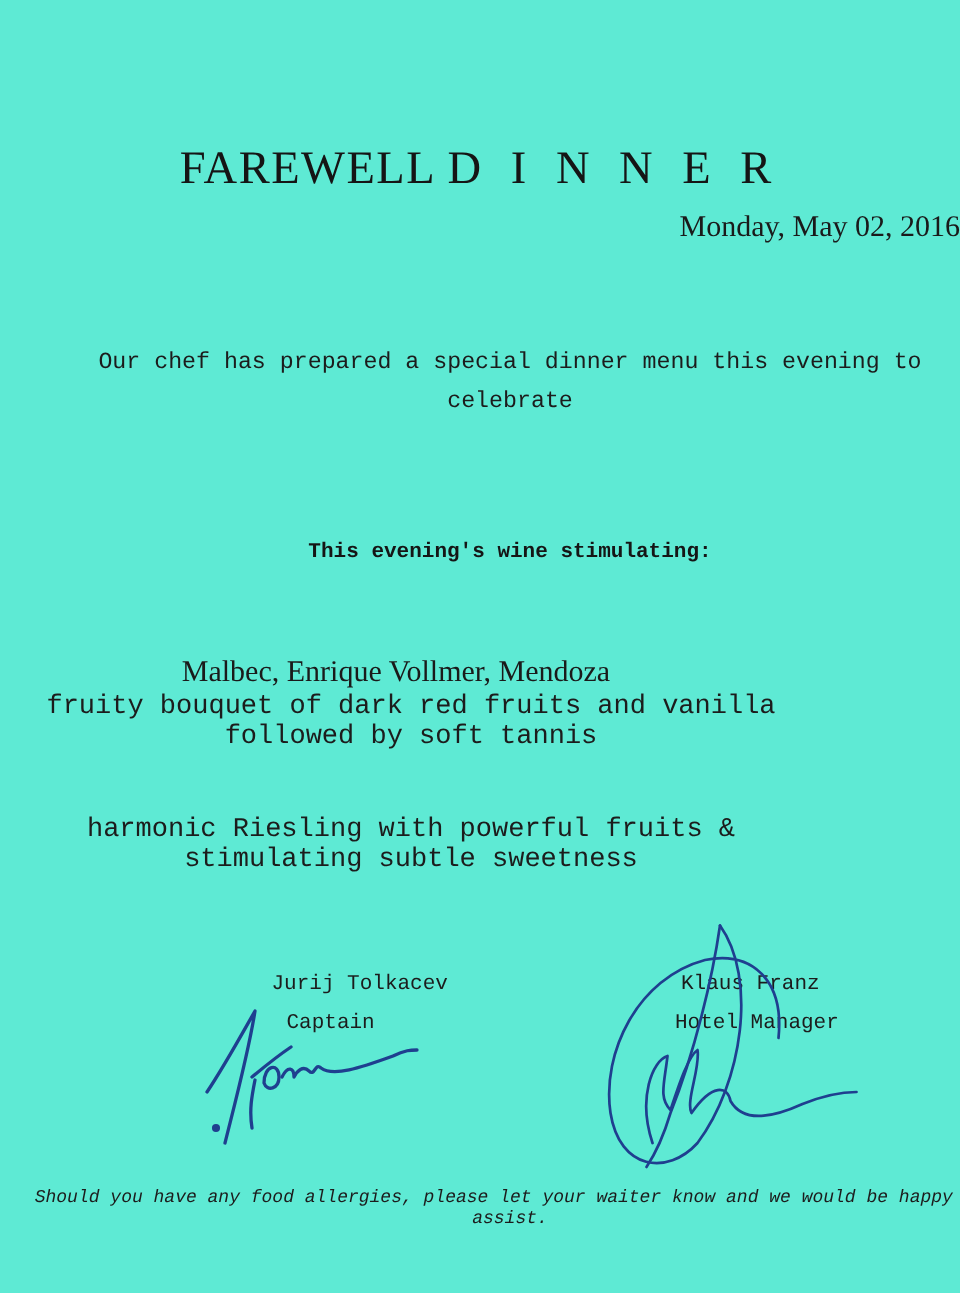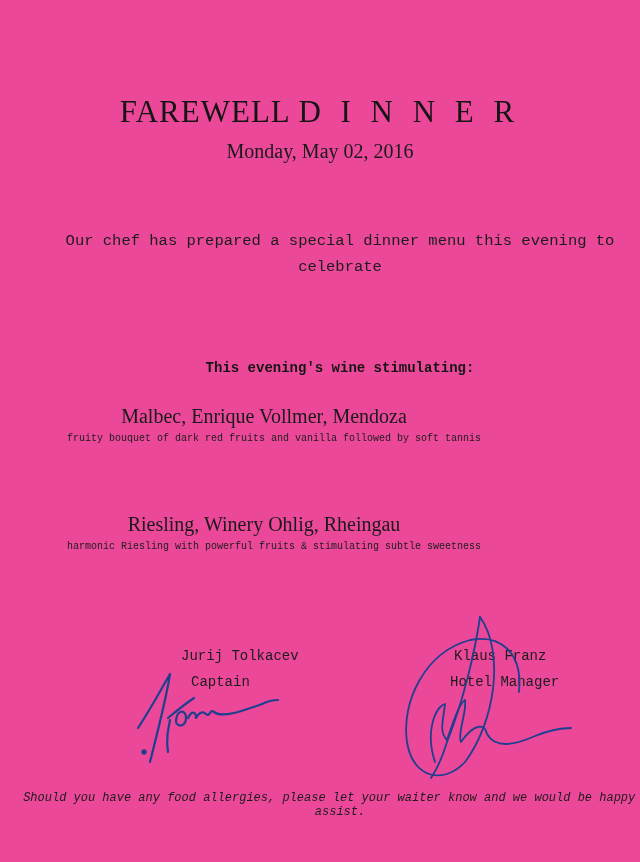--- a/index.html
+++ b/index.html
@@ -10,42 +10,42 @@
       width: 640px;
       height: 862px;
       background: #f3f3f6;
       position: relative;
       overflow: hidden;
       color: #1a1a1a;
     }
     .page {
       position: absolute;
       inset: 0;
-      background: #ec4899;
+      background: #5eead4;
     }
     .serif { font-family: "Liberation Serif", "DejaVu Serif", serif; }
     .sans { font-family: Liberation Mono, monospace; padding-left: 20px; }
 
     .title {
       position: absolute;
       top: 94px;
       left: 0;
       width: 640px;
       text-align: center;
       font-size: 31px;
       letter-spacing: 1px;
       color: #151515;
     }
     .title .spaced { letter-spacing: 6px; }
     .date {
       position: absolute;
       top: 140px;
       left: 0;
       width: 640px;
-      text-align: center;
+      text-align: right;
       font-size: 20px;
       color: #1a1a1a;
     }
     .intro {
       position: absolute;
       top: 228px;
       left: 0;
       width: 640px;
       text-align: center;
       font-size: 15.5px;
@@ -60,30 +60,31 @@
       text-align: center;
       font-size: 14px;
       font-weight: bold;
       color: #151515;
     }
     .wine {
       position: absolute;
       left: 0;
       width: 528px;
       text-align: center;
+      margin-top: 32px;
     }
     .wine-1 { top: 403px; }
     .wine-2 { top: 511px; }
     .wine-name {
       font-size: 20px;
       line-height: 26px;
       color: #1a1a1a;
     }
     .wine-desc {
-      font-size: 10px;
+      font-size: 18px;
       line-height: 20px;
       color: #1c1c1c;
     }
     .signer {
       position: absolute;
       font-size: 14px;
       line-height: 26px;
       color: #1c1c1c;
     }
     .signer-left { top: 643px; left: 134px; margin-left: 27px; }
@@ -122,21 +123,20 @@
   </div>
 
   <div class="wine-header sans">This evening's wine stimulating:</div>
 
   <div class="wine wine-1">
     <div class="wine-name serif">Malbec, Enrique Vollmer, Mendoza</div>
     <div class="wine-desc sans">fruity bouquet of dark red fruits and vanilla followed by soft tannis</div>
   </div>
 
   <div class="wine wine-2">
-    <div class="wine-name serif">Riesling, Winery Ohlig, Rheingau</div>
     <div class="wine-desc sans">harmonic Riesling with powerful fruits &amp; stimulating subtle sweetness</div>
   </div>
 
   <div class="signer signer-left sans">
     <div>Jurij Tolkacev</div>
     <div class="role">Captain</div>
   </div>
 
   <svg class="sig" style="left:110px; top:660px;" width="180" height="110" viewBox="0 0 180 110">
     <g fill="none" stroke="#1f3f8f" stroke-width="2.2" stroke-linecap="round" stroke-linejoin="round">

